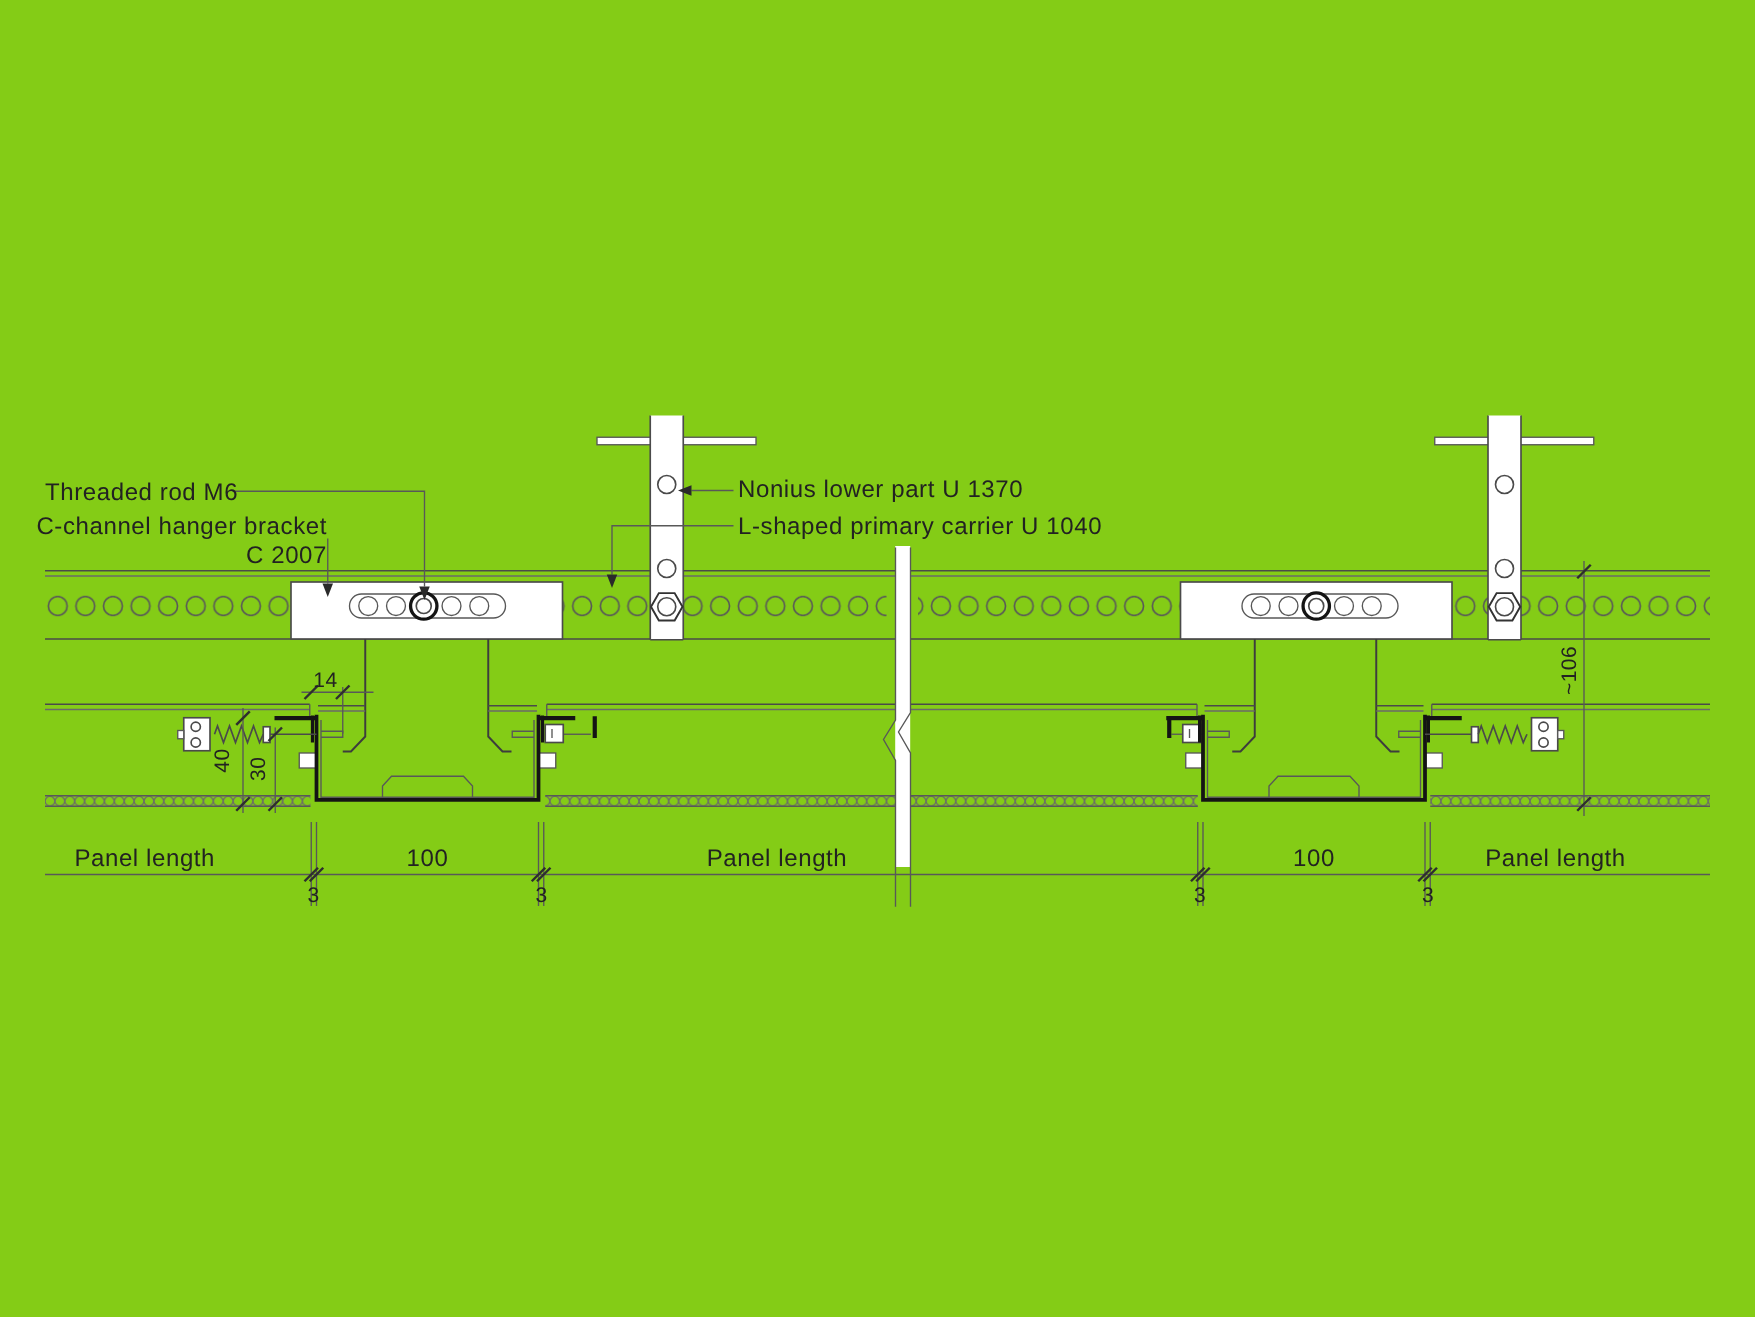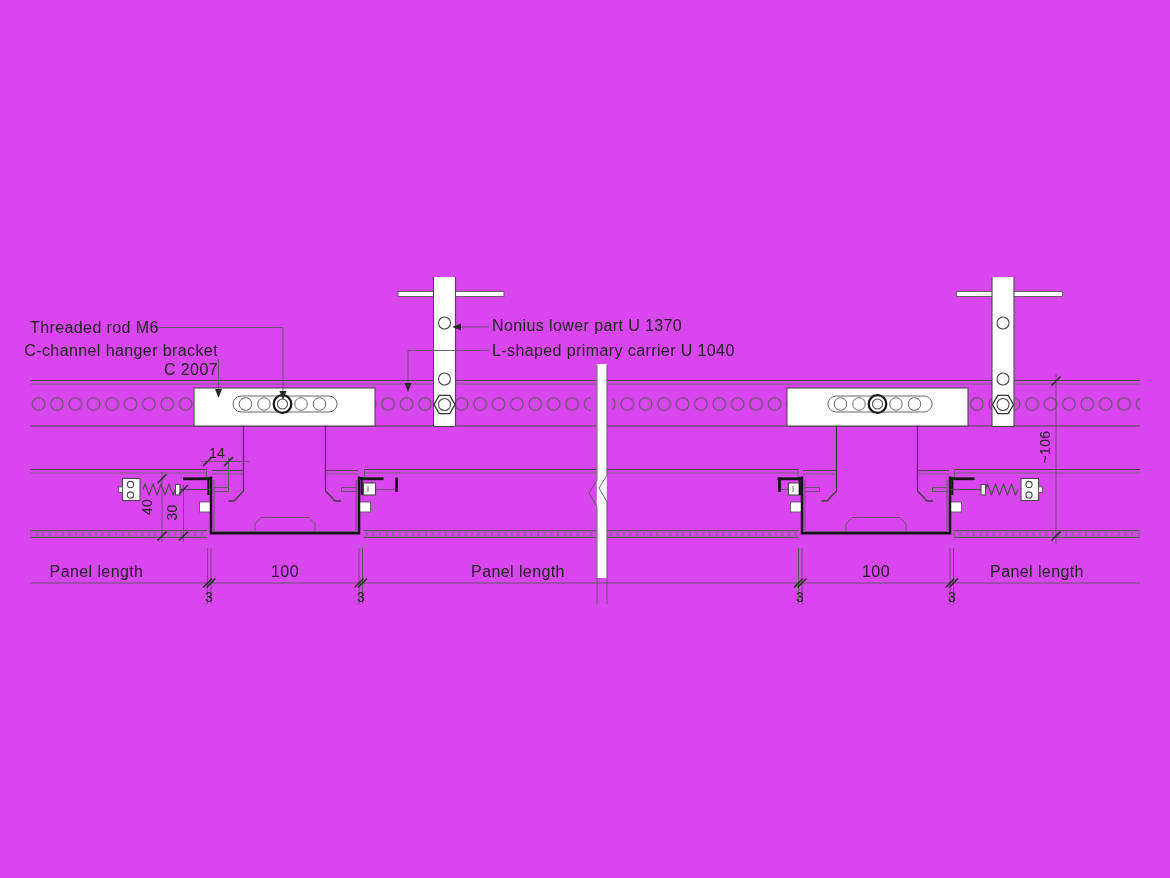--- a/index.html
+++ b/index.html
@@ -1,16 +1,16 @@
 <!DOCTYPE html>
 <html><head>
 <meta charset="utf-8">
 <style>
   html,body{margin:0;padding:0;background:#fff;}
-  .page{width:1170px;height:878px;background:#d946ef;position:relative;overflow:hidden;}
+  .page{width:1170px;height:878px;background:#84cc16;position:relative;overflow:hidden;}
   svg{display:block;}
   .ln  {stroke:#4a4a4a;stroke-width:1.1;fill:none;}
   .ln2 {stroke:#6a6a6a;stroke-width:0.9;fill:none;}
   .thin{stroke:#585858;stroke-width:0.9;fill:none;}
   .med {stroke:#3d3d3d;stroke-width:1.3;fill:none;}
   .bold{stroke:#141414;stroke-width:2.5;fill:none;}
   .boldlip{stroke:#141414;stroke-width:2.8;fill:none;}
   .edgebold{stroke:#141414;stroke-width:2.1;fill:none;}
   .wfill{fill:#ffffff;}
   .dim{stroke:#585858;stroke-width:0.9;fill:none;}

